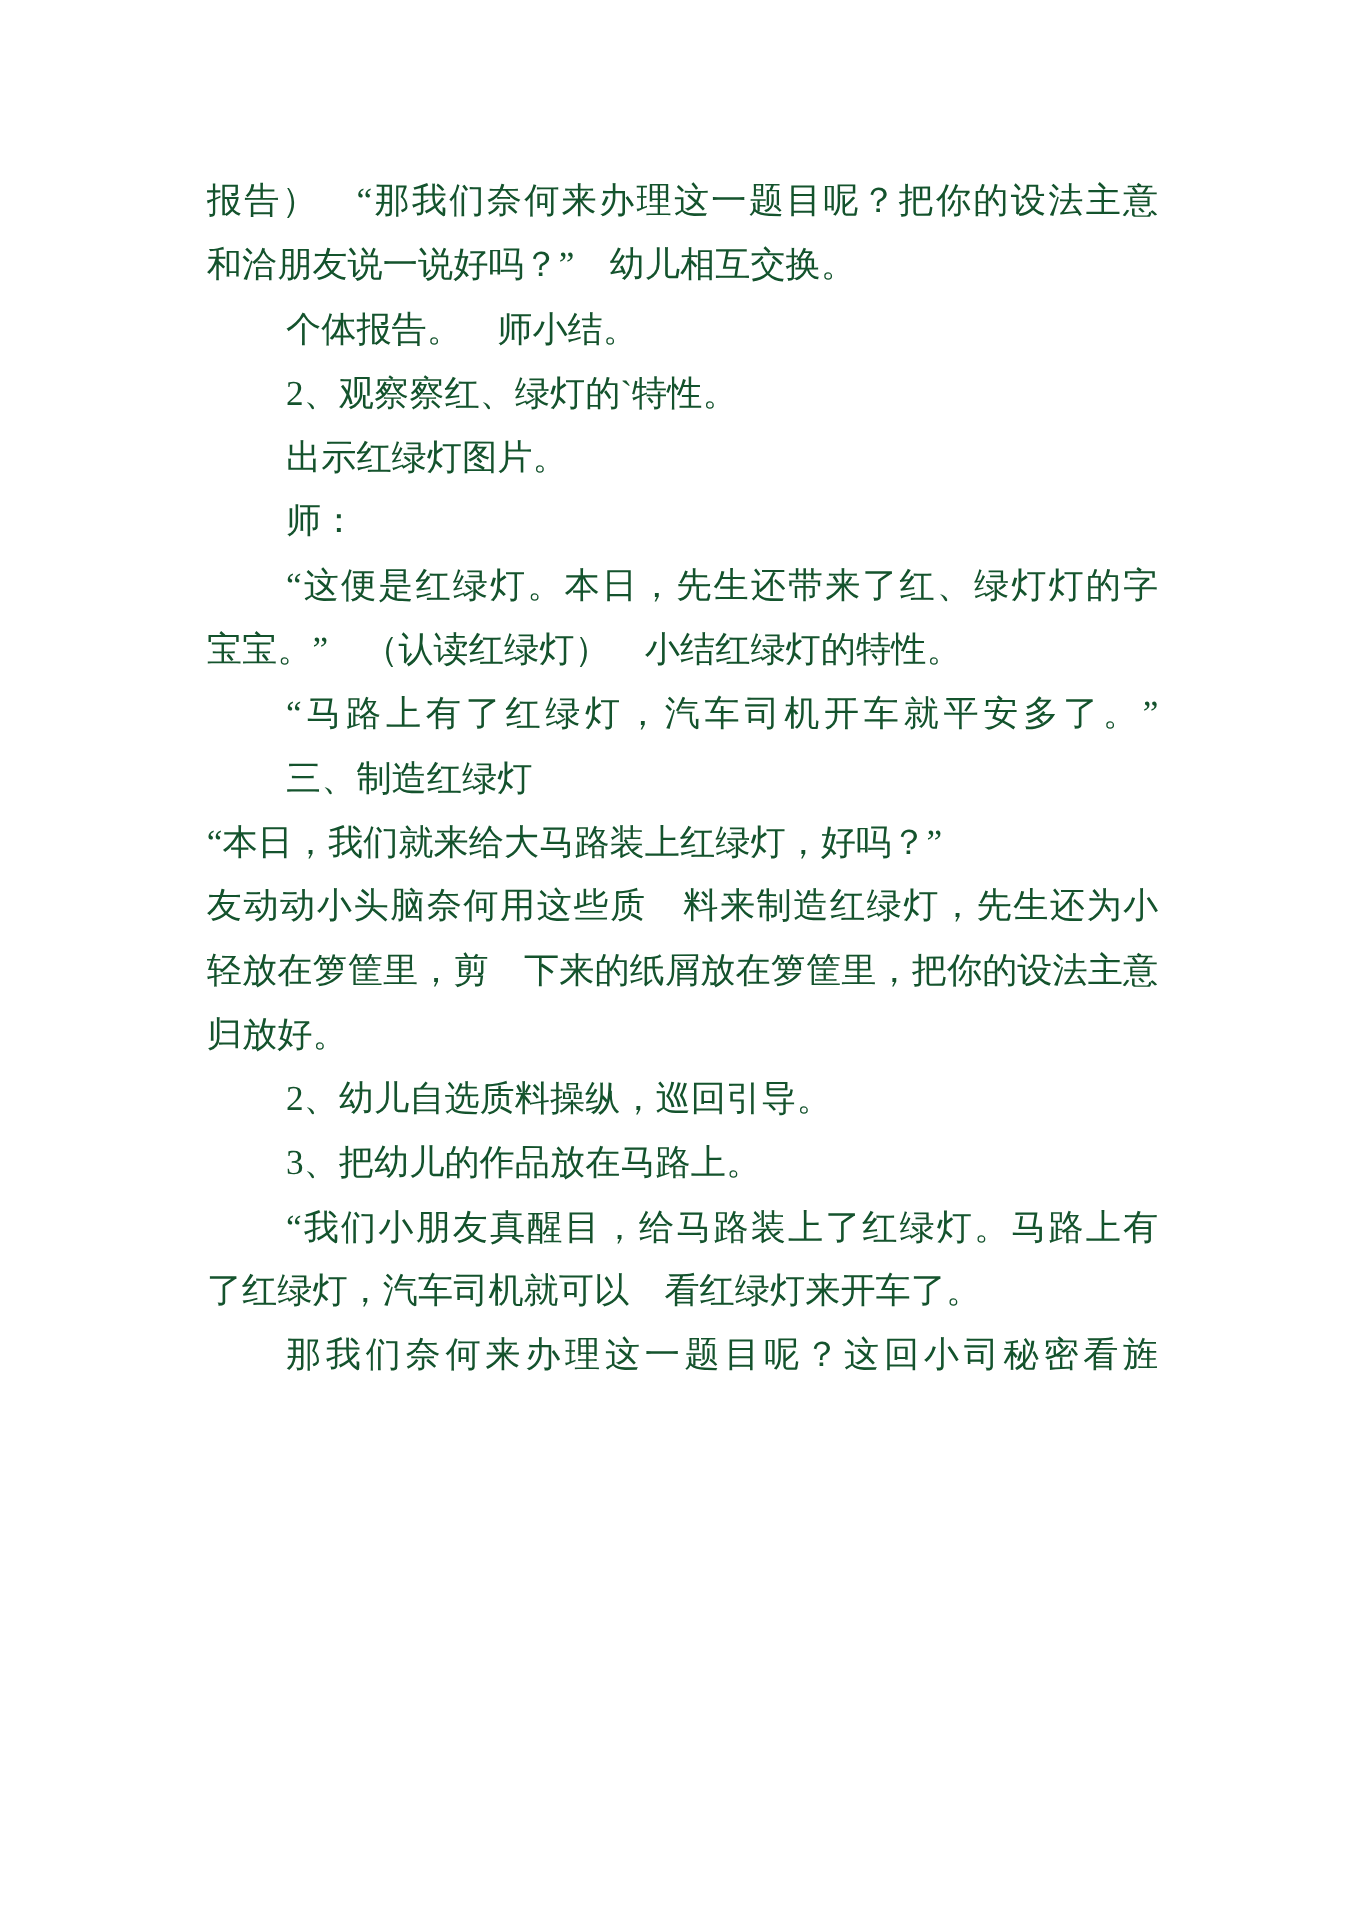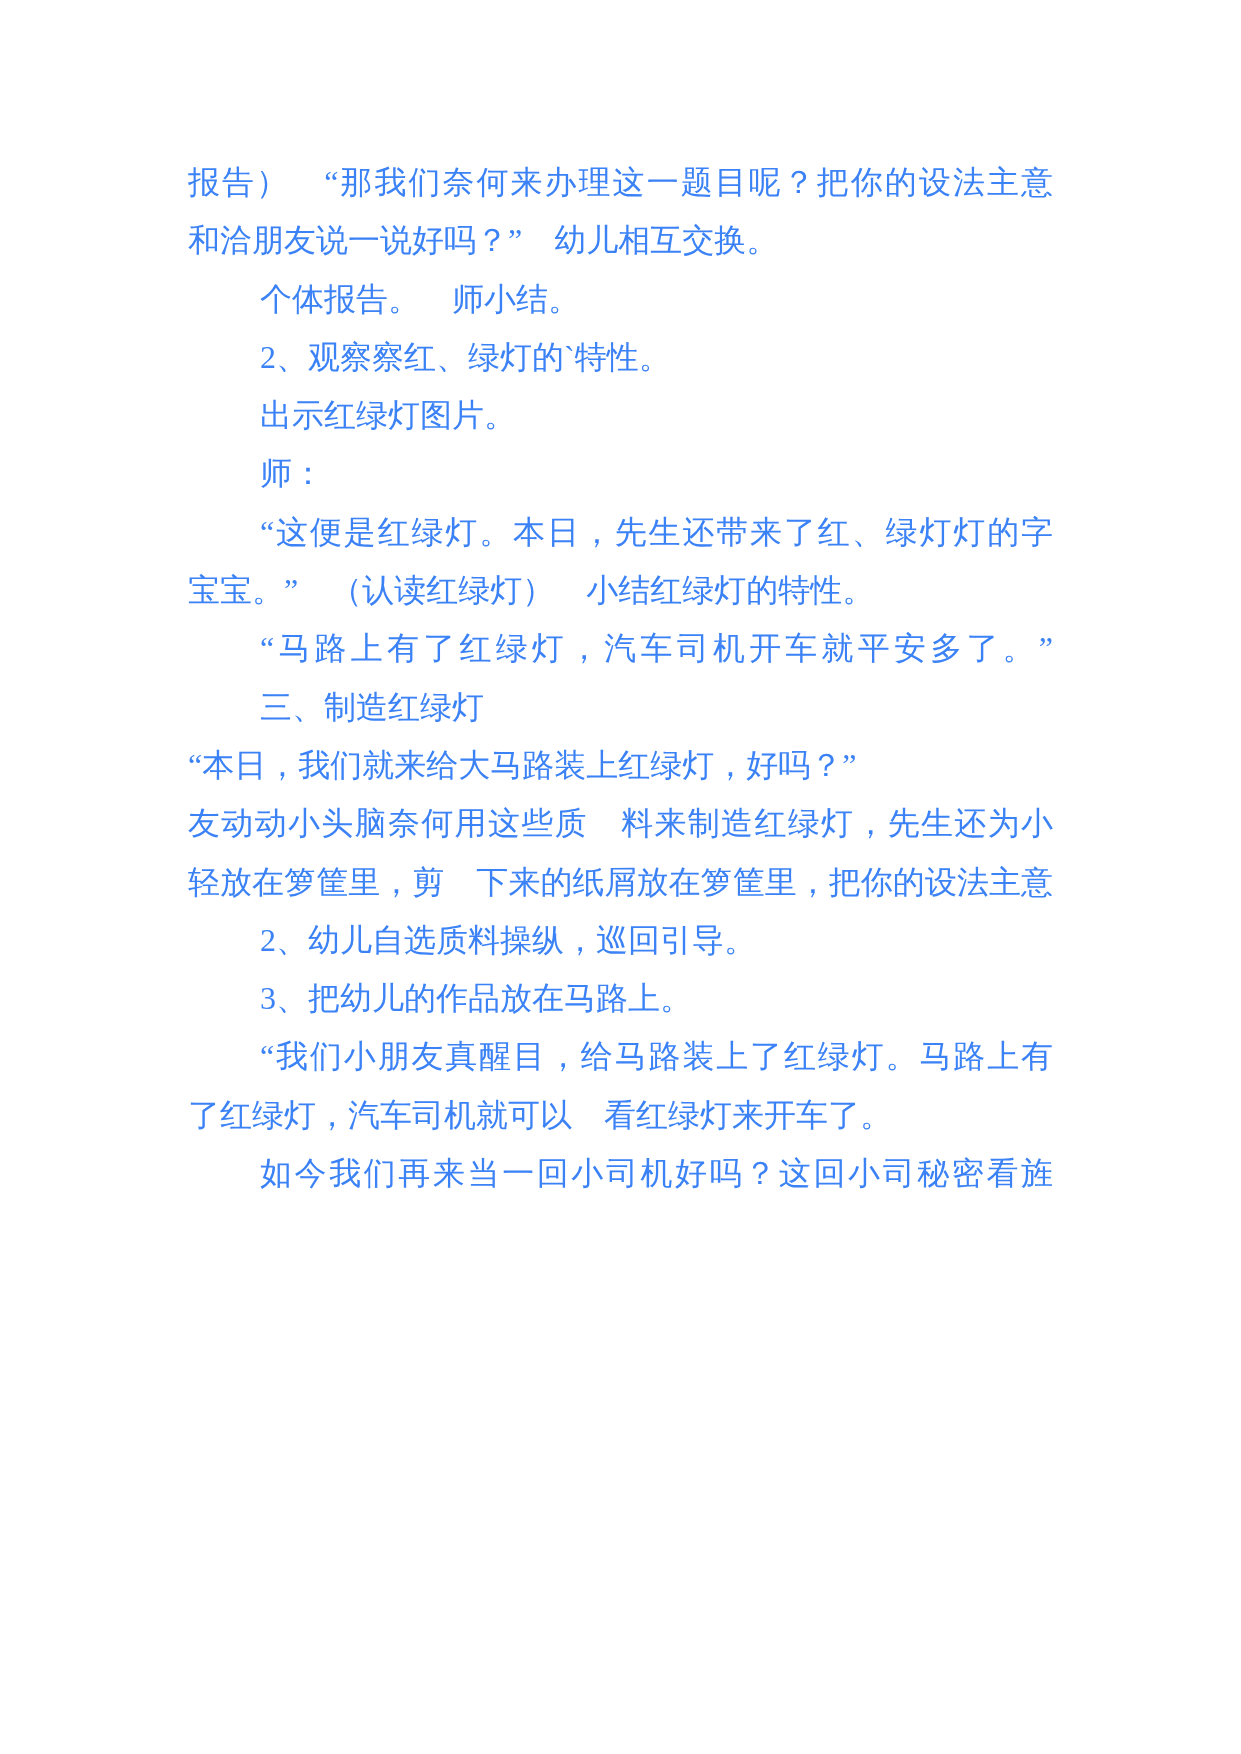--- a/index.html
+++ b/index.html
@@ -13,21 +13,21 @@
     position: relative;
     font-family: "Liberation Serif", serif;
   }
   .doc {
     position: absolute;
     left: 188px;
     top: 153px;
     width: 865px;
     font-size: 32px;
     font-weight: 300;
-    color: #3b82f6;
+    color: #14532d;
     letter-spacing: 0;
   }
   .ln {
     height: 58.3px;
     line-height: 58.3px;
     overflow: hidden;
   }
   .j {
     text-align: justify;
     text-align-last: justify;
@@ -47,18 +47,19 @@
   <div class="ln ind">2、观察察红、绿灯的`特性。</div>
   <div class="ln ind">出示红绿灯图片。</div>
   <div class="ln ind">师：</div>
   <div class="ln ind j">“这便是红绿灯。本日，先生还带来了红、绿灯灯的字</div>
   <div class="ln">宝宝。”　（认读红绿灯）　小结红绿灯的特性。</div>
   <div class="ln ind j">“马路上有了红绿灯，汽车司机开车就平安多了。”</div>
   <div class="ln ind">三、制造红绿灯</div>
   <div class="ln">“本日，我们就来给大马路装上红绿灯，好吗？”</div>
   <div class="ln j">友动动小头脑奈何用这些质　料来制造红绿灯，先生还为小</div>
   <div class="ln j">轻放在箩筐里，剪　下来的纸屑放在箩筐里，把你的设法主意</div>
+  <div class="ln">归放好。</div>
   <div class="ln ind">2、幼儿自选质料操纵，巡回引导。</div>
   <div class="ln ind">3、把幼儿的作品放在马路上。</div>
   <div class="ln ind j">“我们小朋友真醒目，给马路装上了红绿灯。马路上有</div>
   <div class="ln">了红绿灯，汽车司机就可以　看红绿灯来开车了。</div>
-  <div class="ln ind j">如今我们再来当一回小司机好吗？这回小司秘密看旌</div>
+  <div class="ln ind j">那我们奈何来办理这一题目呢？这回小司秘密看旌</div>
 </div>
 
 </body></html>

